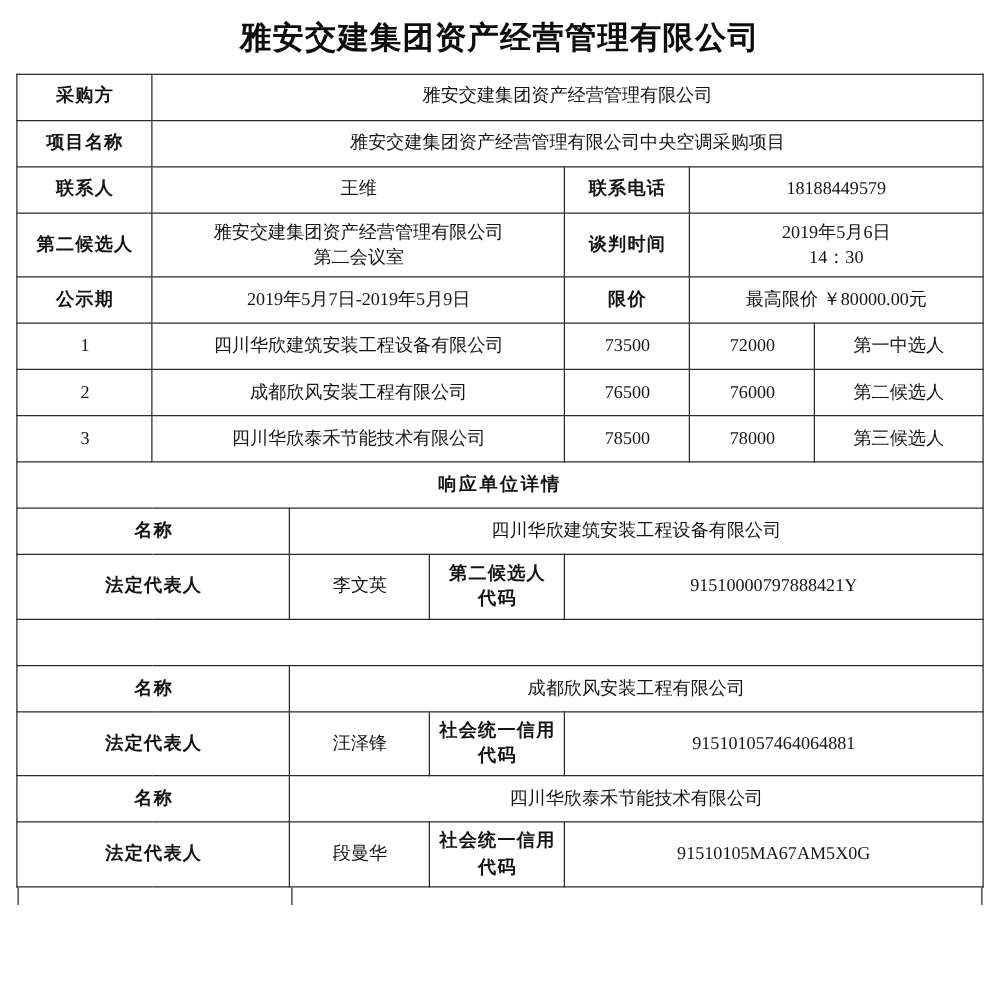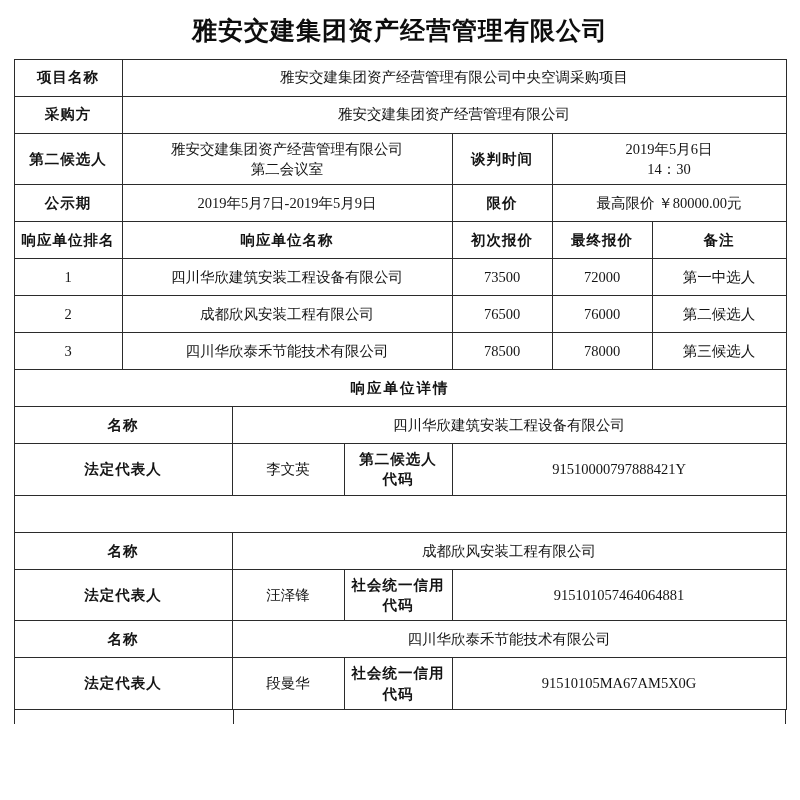--- a/index.html
+++ b/index.html
@@ -118,53 +118,52 @@
       <col style="width:108px">
       <col style="width:110px">
       <col style="width:112px">
       <col style="width:108px">
       <col style="width:100px">
       <col style="width:100px">
       <col style="width:134px">
     </colgroup>
     <tbody>
       <tr>
+        <td class="label">采购方</td>
+        <td class="val-left" colspan="6">雅安交建集团资产经营管理有限公司</td>
+      </tr>
+      <tr>
         <td class="label">项目名称</td>
         <td class="val-left" colspan="6">雅安交建集团资产经营管理有限公司中央空调采购项目</td>
       </tr>
       <tr>
-        <td class="label">采购方</td>
-        <td class="val-left" colspan="6">雅安交建集团资产经营管理有限公司</td>
+        <td class="label">联系人</td>
+        <td colspan="3">王维</td>
+        <td class="label">联系电话</td>
+        <td colspan="2" class="num">18188449579</td>
       </tr>
       <tr class="tall">
         <td class="label">第二候选人</td>
         <td colspan="3" class="twoline">
           <div>雅安交建集团资产经营管理有限公司</div>
           <div>第二会议室</div>
         </td>
         <td class="label">谈判时间</td>
         <td colspan="2" class="twoline">
           <div>2019年5月6日</div>
           <div>14：30</div>
         </td>
       </tr>
       <tr>
         <td class="label">公示期</td>
         <td colspan="3">2019年5月7日-2019年5月9日</td>
         <td class="label">限价</td>
         <td colspan="2">最高限价 ￥80000.00元</td>
       </tr>
 
-      <tr>
-        <td class="hdr">响应单位排名</td>
-        <td class="hdr" colspan="3">响应单位名称</td>
-        <td class="hdr">初次报价</td>
-        <td class="hdr">最终报价</td>
-        <td class="hdr">备注</td>
-      </tr>
 
       <tr>
         <td class="num">1</td>
         <td colspan="3">四川华欣建筑安装工程设备有限公司</td>
         <td class="num">73500</td>
         <td class="num">72000</td>
         <td>第一中选人</td>
       </tr>
       <tr>
         <td class="num">2</td>

